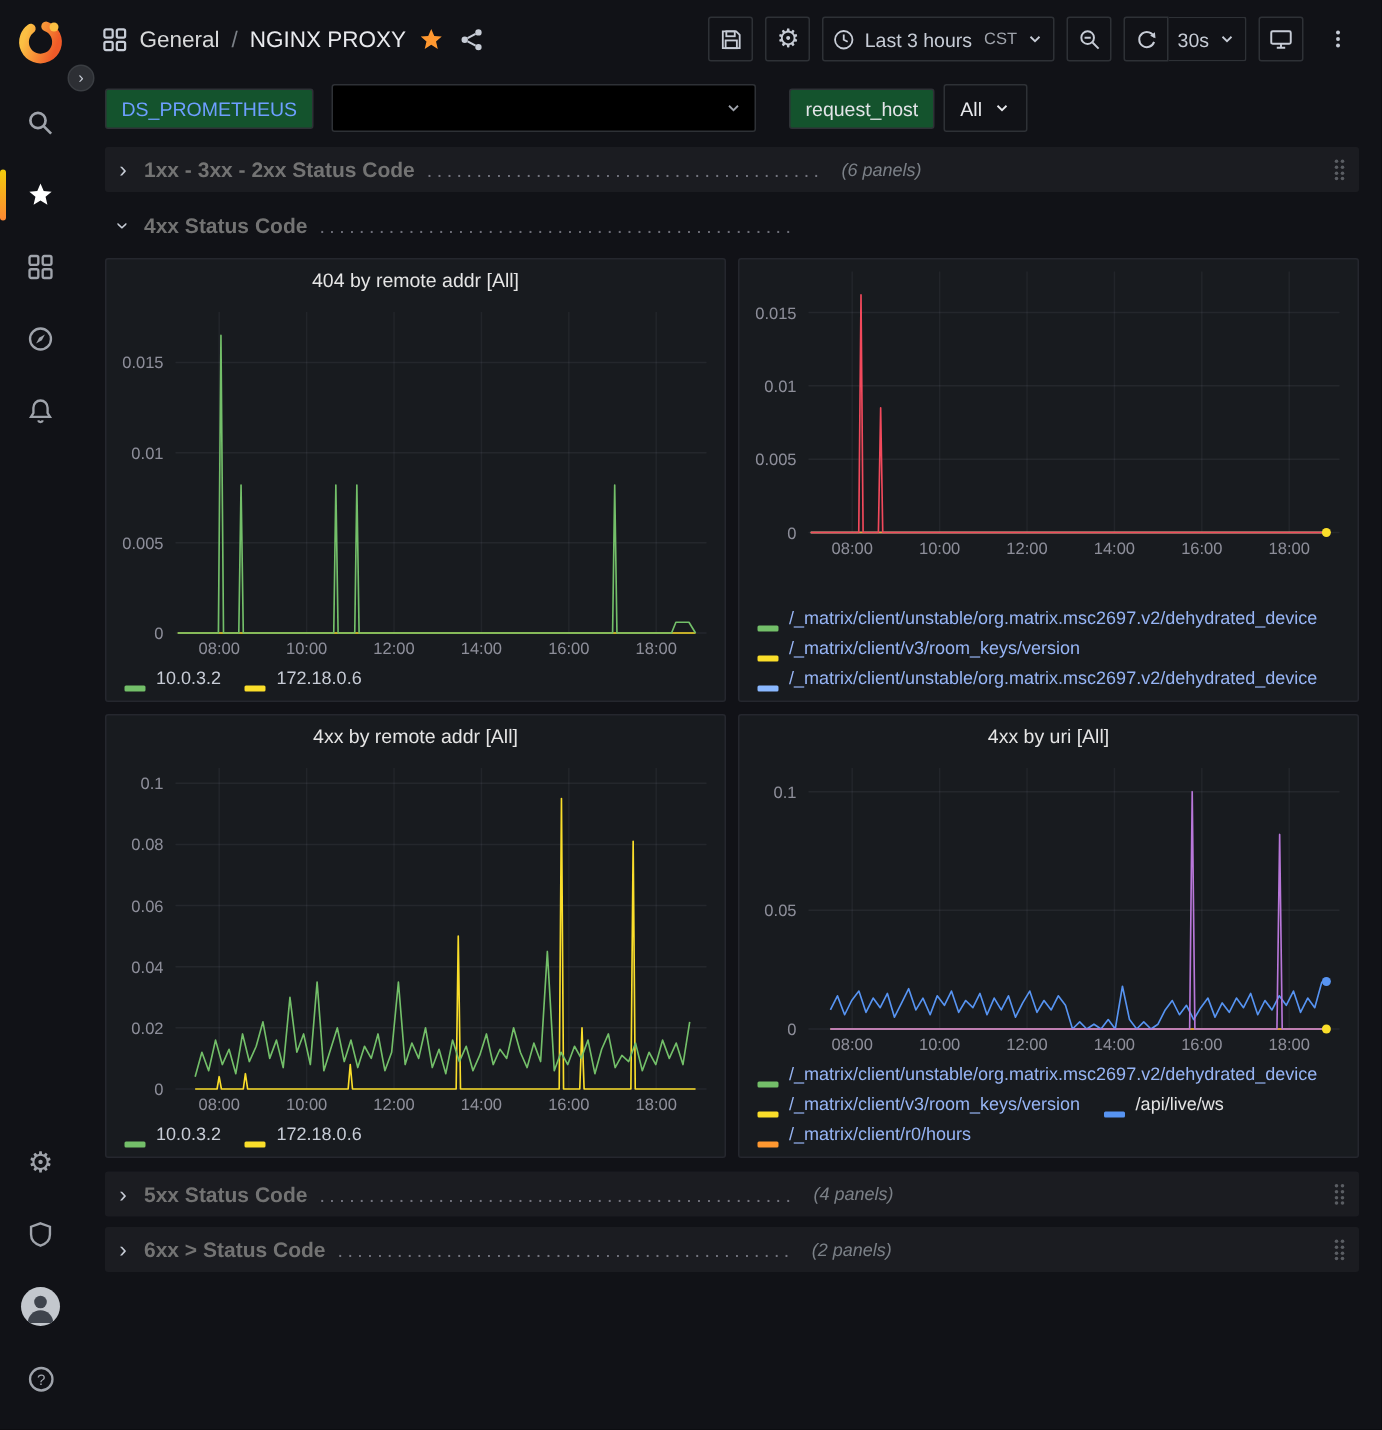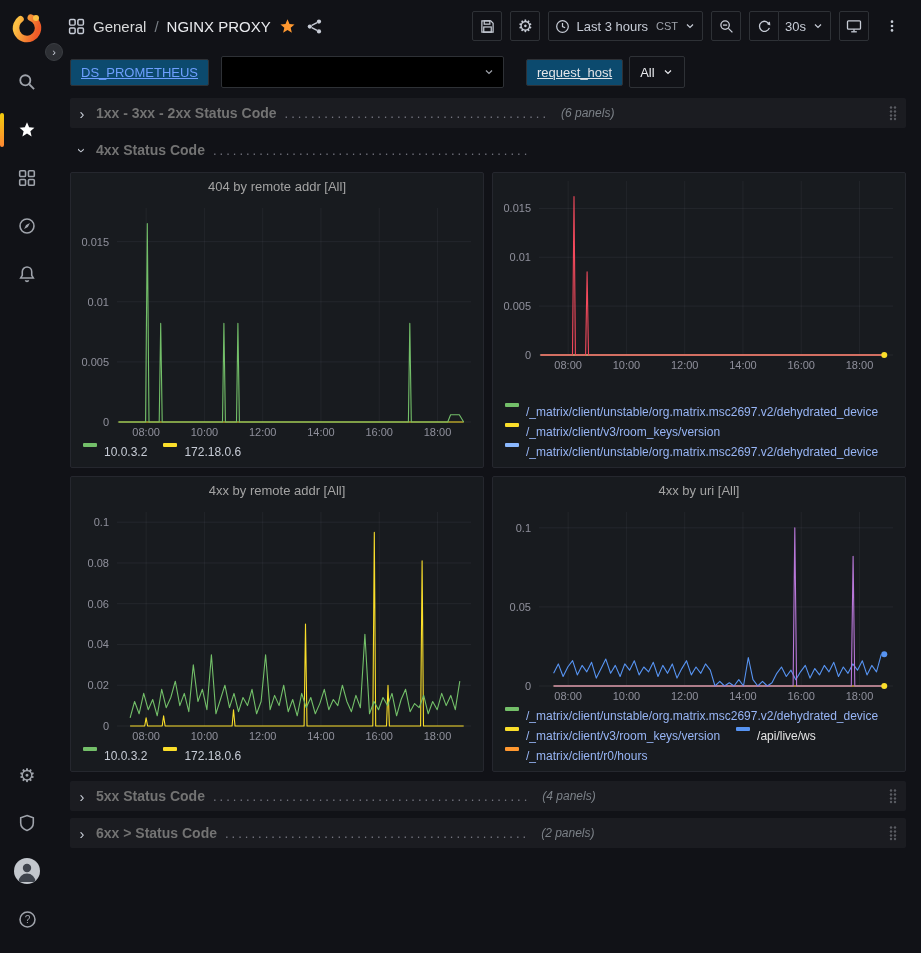--- a/index.html
+++ b/index.html
@@ -43,22 +43,22 @@
   .icon-btn.noborder { border-color:transparent; }
   .btn-group { display:flex; }
   .btn-group .icon-btn:first-child { border-radius:2px 0 0 2px; }
   .btn-group .icon-btn:last-child { border-radius:0 2px 2px 0; border-left:none;text-align:right; }
   .tz { font-size:11px; color:#9fa3ab; margin-left:2px; }
 
   
   .subnav { flex:0 0 40px; height:40px; display:flex; align-items:center;
             padding:0 16px; gap:6px; }
   .var-label { height:27px; display:flex; align-items:center; padding:0 10px;
-               background:#0c4a6e; border:1px solid #2e3136; border-radius:2px;
-               font-size:13px; color:#e3e4e8; cursor:pointer;text-decoration:underline; }
+               background:#14532d; border:1px solid #2e3136; border-radius:2px;
+               font-size:13px; color:#e3e4e8; cursor:pointer; }
   .ds-label { color:#6e9fff; font-weight:500; }
   .var-select-black { width:283px; height:32px; margin-left:6px; background:#000;
                border:1px solid #2e3136; border-radius:2px; display:flex;
                align-items:center; justify-content:flex-end; padding:0 8px;
                color:#9fa3ab; cursor:pointer; }
   .gap12 { width:10px; }
   .all-select { height:32px; display:flex; align-items:center; gap:7px; padding:0 10px;
                background:#111217; border:1px solid #2e3136; border-radius:2px;
                font-size:13px; color:#e9eaee; cursor:pointer; }
 
@@ -74,27 +74,27 @@
   .row-dots { letter-spacing:3px; color:rgba(204,204,220,0.5); font-size:13px;
               white-space:nowrap; overflow:hidden; flex:0 1 auto; }
   .row-count { font-size:12px; font-style:italic; color:#7b8087; white-space:nowrap;
                margin-left:4px; }
   .row-drag { margin-left:auto; color:#5a5d63; display:flex; cursor:grab; }
 
   .panels { display:grid; grid-template-columns:1fr 1fr; gap:8px; margin-bottom:9px; }
   .panel { height:296px; background:#181b1f; border:1px solid #25272e; border-radius:2px;
            display:flex; flex-direction:column; min-width:0; overflow:hidden; }
   .panel-title { flex:0 0 27px; display:flex; align-items:center; justify-content:center;
-                 font-size:13px; font-weight:500; color:#a3a3a3; cursor:pointer; }
+                 font-size:13px; font-weight:500; color:#e5e5e5; cursor:pointer; }
   .chart-wrap { flex:1 1 auto; min-height:0; position:relative; }
   .chart-wrap svg { position:absolute; left:0; top:0; }
   .legend { flex:0 0 auto; max-height:66px; overflow:hidden; padding:2px 8px 6px 12px;
             display:flex; flex-wrap:wrap; column-gap:16px; row-gap:2px;
             font-size:12px; line-height:18px; }
-  .legend-item { display:inline-flex; align-items:flex-start; gap:7px; white-space:nowrap;
+  .legend-item { display:inline-flex; align-items:flex-end; gap:7px; white-space:nowrap;
                  cursor:pointer; }
   .swatch { width:14px; height:4px; border-radius:1px; display:inline-block; flex:0 0 14px; }
 
   .expand-btn { position:absolute; left:45px; top:43px; width:18px; height:18px;
                 border-radius:50%; background:#2d2f34; border:1px solid #3a3d42;
                 color:#c7ccd6; font-size:11px; line-height:1; display:flex;
                 align-items:center; justify-content:center; z-index:6; cursor:pointer; }
 
   .uicon { display:block; }
   .gear-glyph { font-size:19px; line-height:1; font-family:"DejaVu Sans", sans-serif; }

